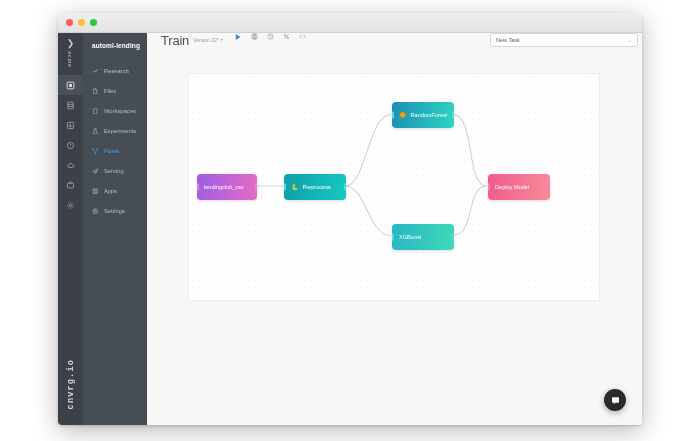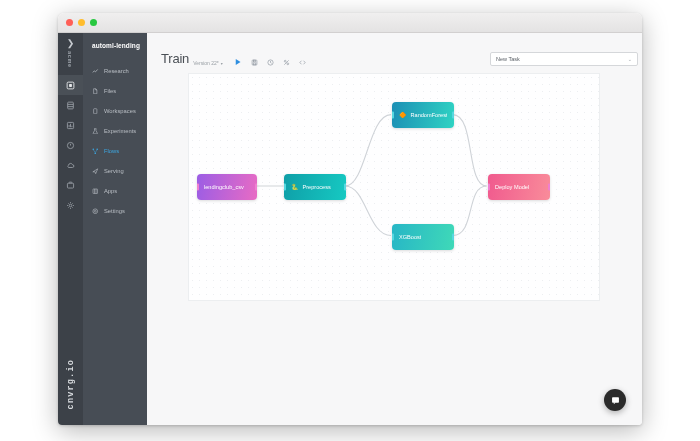--- a/index.html
+++ b/index.html
@@ -114,21 +114,21 @@
   .nav-item.active { color: #3da6e0; }
 
   
   #main {
     flex: 1;
     background: #f7f7f8;
     position: relative;
   }
   #toolbar {
     height: 33px;
-    display: flex; align-items: flex-end;
+    display: flex; align-items: flex-start;
     padding: 0 4px 0 14px;
   }
   #page-title {
     font-size: 13px;
     color: #4a4f55;
     font-weight: normal;
     letter-spacing: -0.2px;
   }
   #version-label {
     font-size: 5px;

